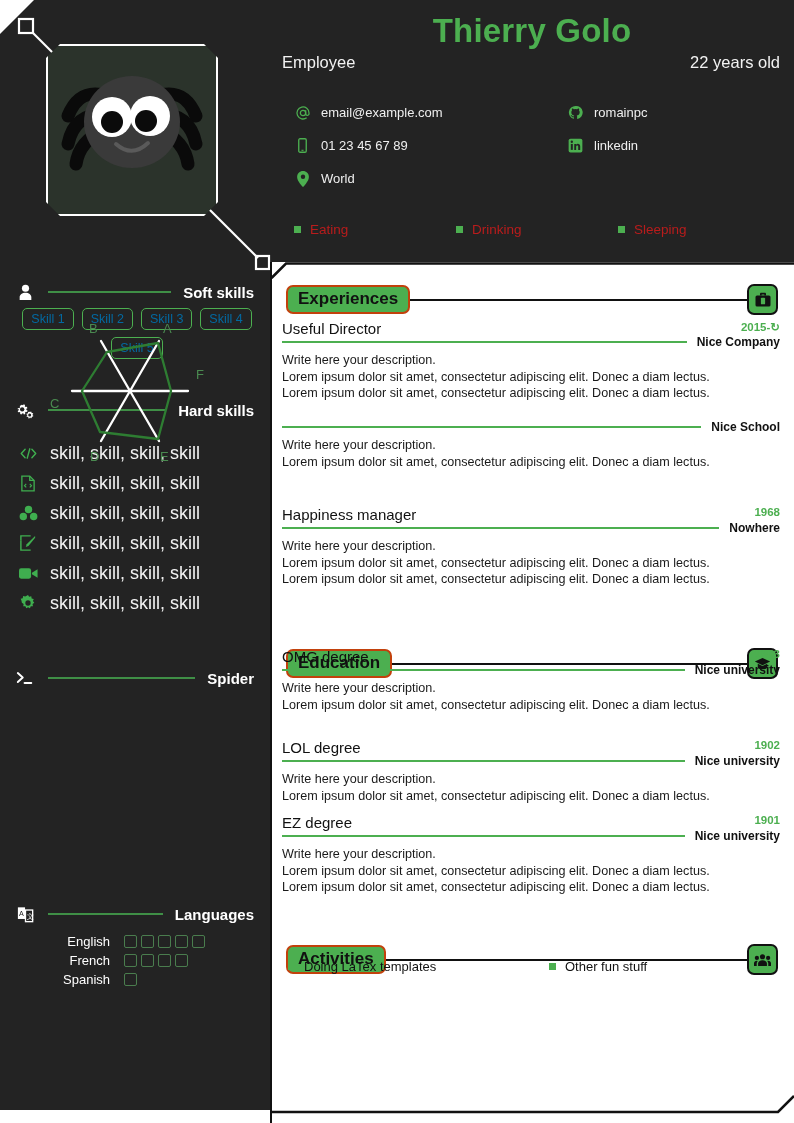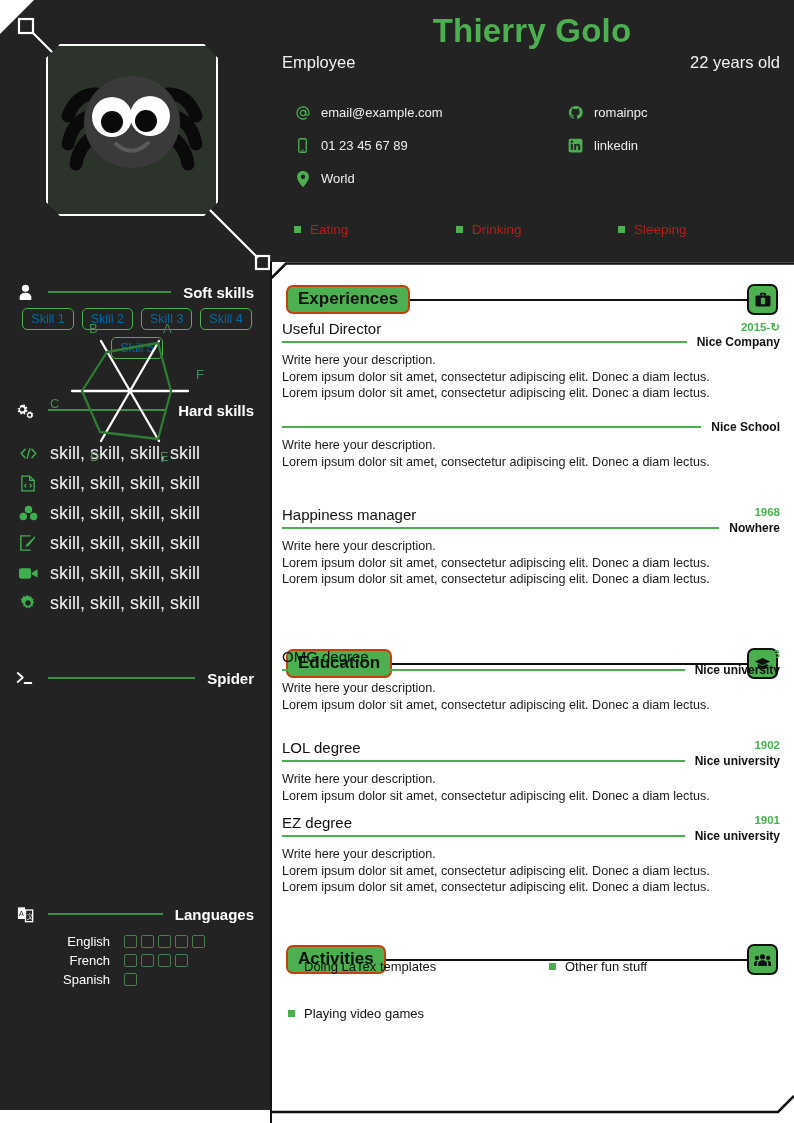--- a/index.html
+++ b/index.html
@@ -544,19 +544,15 @@
 
     <div class="act-grid" style="top:697px;gap:32px;">
       <div class="act-item">
         <span class="sq"></span>
         <span>Doing LaTex templates</span>
       </div>
       <div class="act-item">
         <span class="sq"></span>
         <span>Other fun stuff</span>
       </div>
-      <div class="act-item">
-        <span class="sq"></span>
-        <span>Playing video games</span>
-      </div>
     </div>
   </div>
 </div>
 
 </body></html>

